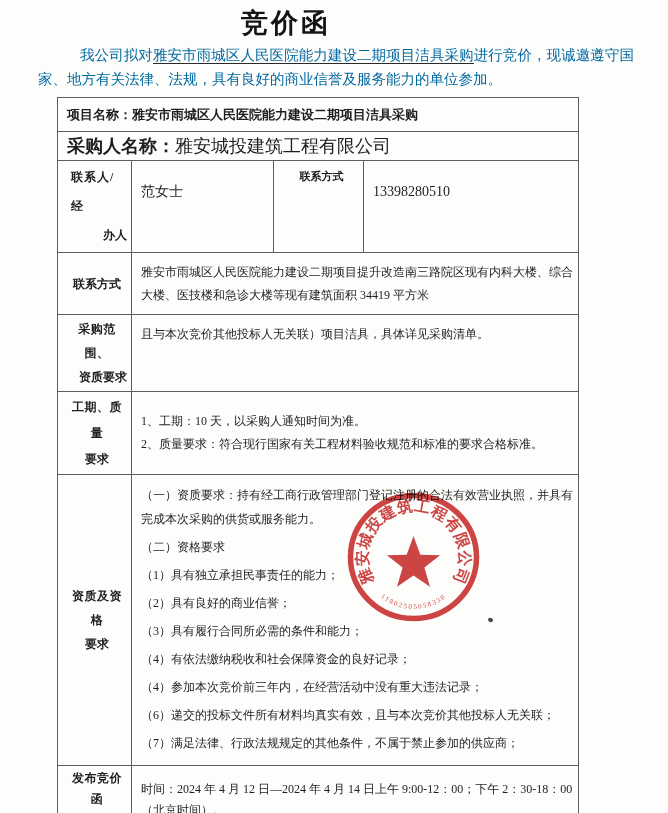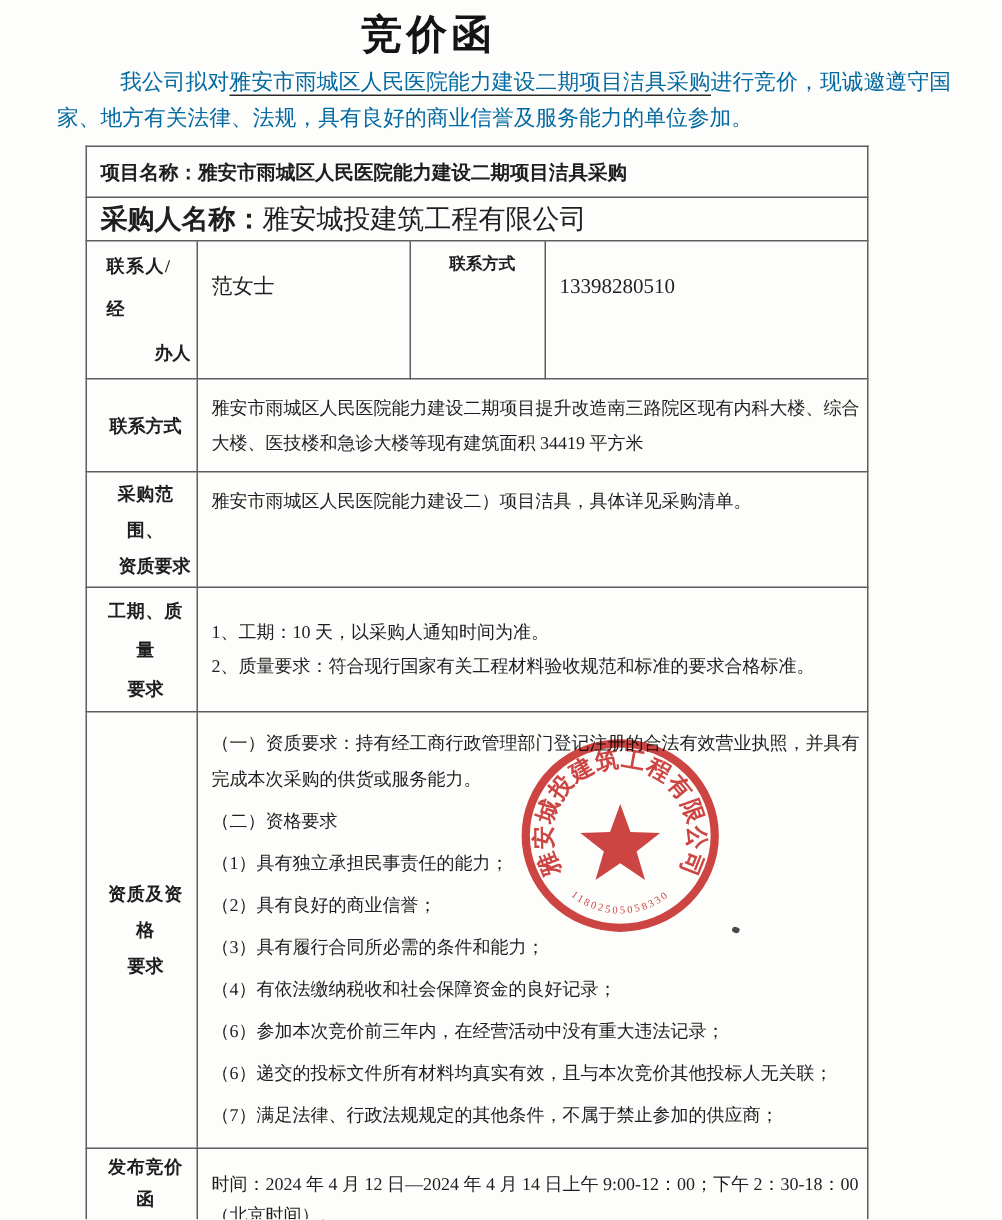--- a/index.html
+++ b/index.html
@@ -122,21 +122,21 @@
     <tr class="r4">
       <td class="lab">联系方式</td>
       <td class="cont" colspan="3">雅安市雨城区人民医院能力建设二期项目提升改造南三路院区现有内科大楼、综合大楼、医技楼和急诊大楼等现有建筑面积 34419 平方米</td>
     </tr>
 
     <tr class="r5">
       <td class="lab">
         <div class="l1">采购范围、</div>
         <div class="l2l">资质要求</div>
       </td>
-      <td class="cont" colspan="3">雅安市雨城区人民医院能力建设二）项目洁具，具体详见采购清单。</td>
+      <td class="cont" colspan="3">且与本次竞价其他投标人无关联）项目洁具，具体详见采购清单。</td>
     </tr>
 
     <tr class="r6">
       <td class="lab">
         <div class="l1">工期、质量</div>
         <div class="l2c">要求</div>
       </td>
       <td class="cont" colspan="3">
         <div>1、工期：10 天，以采购人通知时间为准。</div>
         <div>2、质量要求：符合现行国家有关工程材料验收规范和标准的要求合格标准。</div>
@@ -148,21 +148,21 @@
         <div class="l1">资质及资格</div>
         <div class="l2c">要求</div>
       </td>
       <td class="cont" colspan="3">
         <p>（一）资质要求：持有经工商行政管理部门登记注册的合法有效营业执照，并具有完成本次采购的供货或服务能力。</p>
         <p>（二）资格要求</p>
         <p>（1）具有独立承担民事责任的能力；</p>
         <p>（2）具有良好的商业信誉；</p>
         <p>（3）具有履行合同所必需的条件和能力；</p>
         <p>（4）有依法缴纳税收和社会保障资金的良好记录；</p>
-        <p>（6）参加本次竞价前三年内，在经营活动中没有重大违法记录；</p>
+        <p>（4）参加本次竞价前三年内，在经营活动中没有重大违法记录；</p>
         <p>（6）递交的投标文件所有材料均真实有效，且与本次竞价其他投标人无关联；</p>
         <p>（7）满足法律、行政法规规定的其他条件，不属于禁止参加的供应商；</p>
       </td>
     </tr>
 
     <tr class="r8">
       <td class="lab">
         <div class="l1">发布竞价函</div>
         <div class="l2l">时间</div>
       </td>

